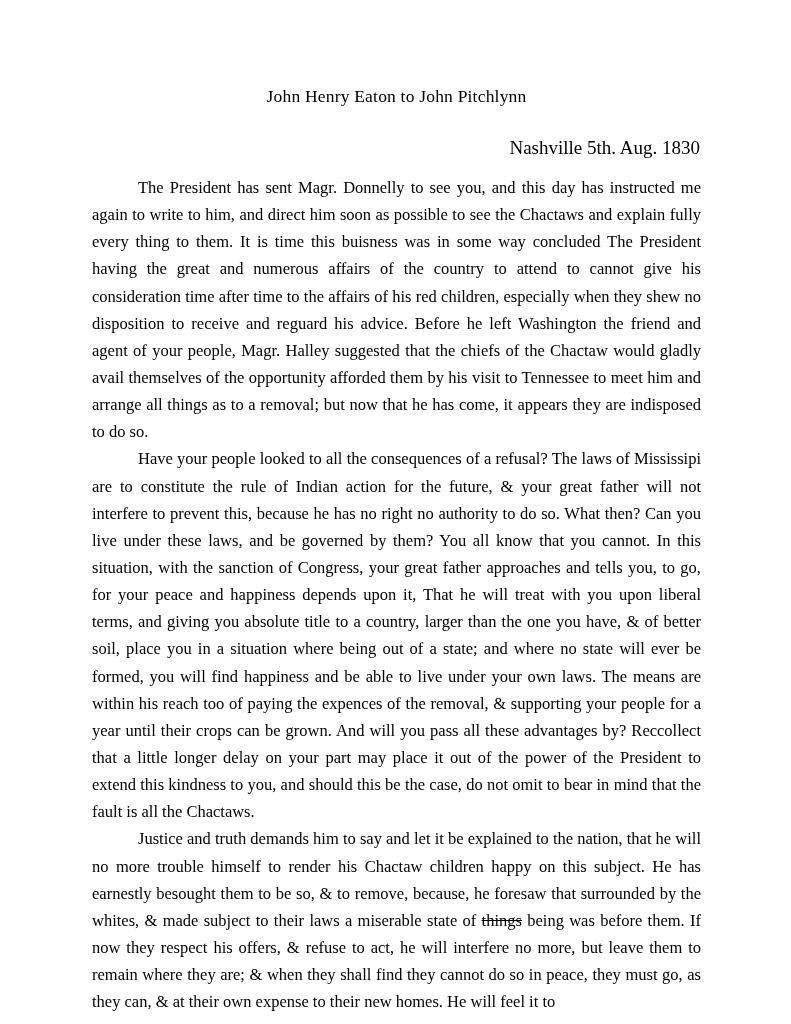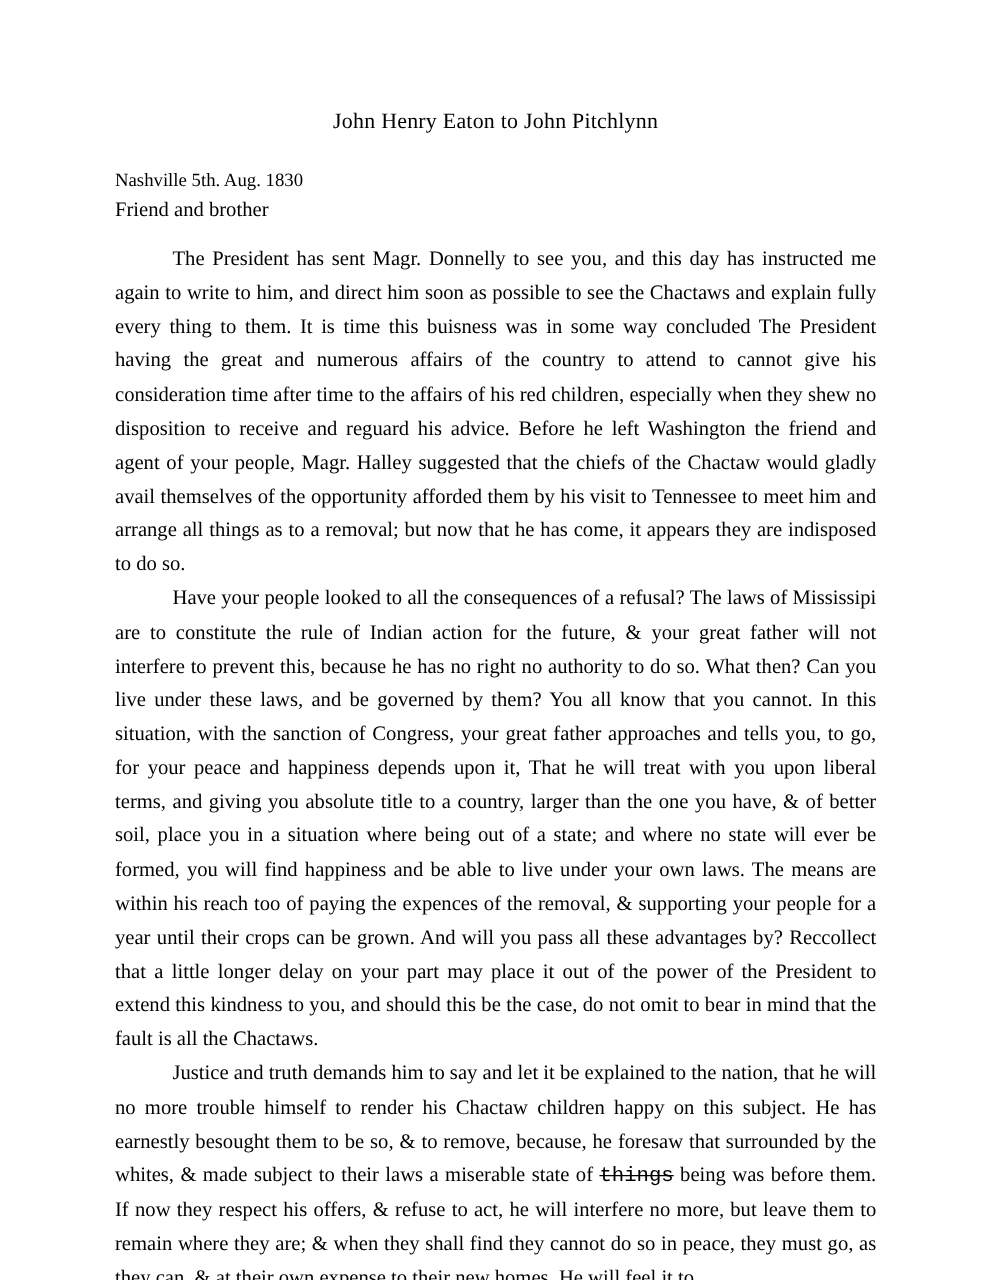--- a/index.html
+++ b/index.html
@@ -23,21 +23,22 @@
     background: #ffffff;
   }
   .doc-title {
     text-align: center;
     font-size: 17.5px;
     letter-spacing: 0.2px;
     margin: 0 0 30px 0;
     font-weight: normal;
   }
   .dateline {
-    font-size: 15px;
+    text-align: right;
+    font-size: 19px;
     margin: 0 1px 4px 0;
   }
   .salutation {
     font-size: 16.5px;
     margin: 0 0 0 0;
     text-align: left;
   }
   .body-para {
     font-size: 16.5px;
     line-height: 1.645;
@@ -45,33 +46,31 @@
     text-justify: inter-word;
     margin: 0;
     text-indent: 46px;
     hyphens: none;
   }
   .body-para.first {
     margin-top: 15px;
   }
   .strike {
     text-decoration: line-through;
-    font-family: Liberation Mono, monospace;
   }
 </style>
 </head>
 <body>
 
 <div class="page">
 
   <h1 class="doc-title">John Henry Eaton to John Pitchlynn</h1>
 
   <div class="dateline">Nashville 5th. Aug. 1830</div>
 
-  <div class="salutation">Friend and brother</div>
 
   <p class="body-para first">The President has sent Magr. Donnelly to see you, and this day has instructed me again to write to him, and direct him soon as possible to see the Chactaws and explain fully every thing to them.  It is time this buisness was in some way concluded   The President having the great and numerous affairs of the country to attend to cannot give his consideration time after time to the affairs of his red children, especially when they shew no disposition to receive and reguard his advice.  Before he left Washington the friend and agent of your people, Magr. Halley suggested that the chiefs of the Chactaw would gladly avail themselves of the opportunity afforded them by his visit to Tennessee to meet him and arrange all things as to a removal; but now that he has come, it appears they are indisposed to do so.</p>
 
   <p class="body-para">Have your people looked to all the consequences of a refusal?  The laws of Mississipi are to constitute the rule of Indian action for the future, &amp; your great father will not interfere to prevent this, because he has no right no authority to do so.  What then?  Can you live under these laws, and be governed by them?  You all know that you cannot.  In this situation, with the sanction of Congress, your great father approaches and tells you, to go, for your peace and happiness depends upon it, That he will treat with you upon liberal terms, and giving you absolute title to a country, larger than the one you have, &amp; of better soil, place you in a situation where being out of a state; and where no state will ever be formed, you will find happiness and be able to live under your own laws.  The means are within his reach too of paying the expences of the removal, &amp; supporting your people for a year until their crops can be grown.  And will you pass all these advantages by?  Reccollect that a little longer delay on your part may place it out of the power of the President to extend this kindness to you, and should this be the case, do not omit to bear in mind that the fault is all the Chactaws.</p>
 
   <p class="body-para"><span>Justice and truth demands him to say and let it be explained to the nation, that he will no more trouble himself to render his Chactaw children happy on this subject.  He has earnestly besought them to be so, &amp; to remove, because, he foresaw that surrounded by the whites, &amp; made subject to their laws a miserable state of </span><span class="strike">things</span><span> being was before them.  If now they respect his offers, &amp; refuse to act, he will interfere no more, but leave them to remain where they are; &amp; when they shall find they cannot do so in peace, they must go, as they can, &amp; at their own expense to their new homes.  He will feel it to</span></p>
 
 </div>
 
 </body></html>

